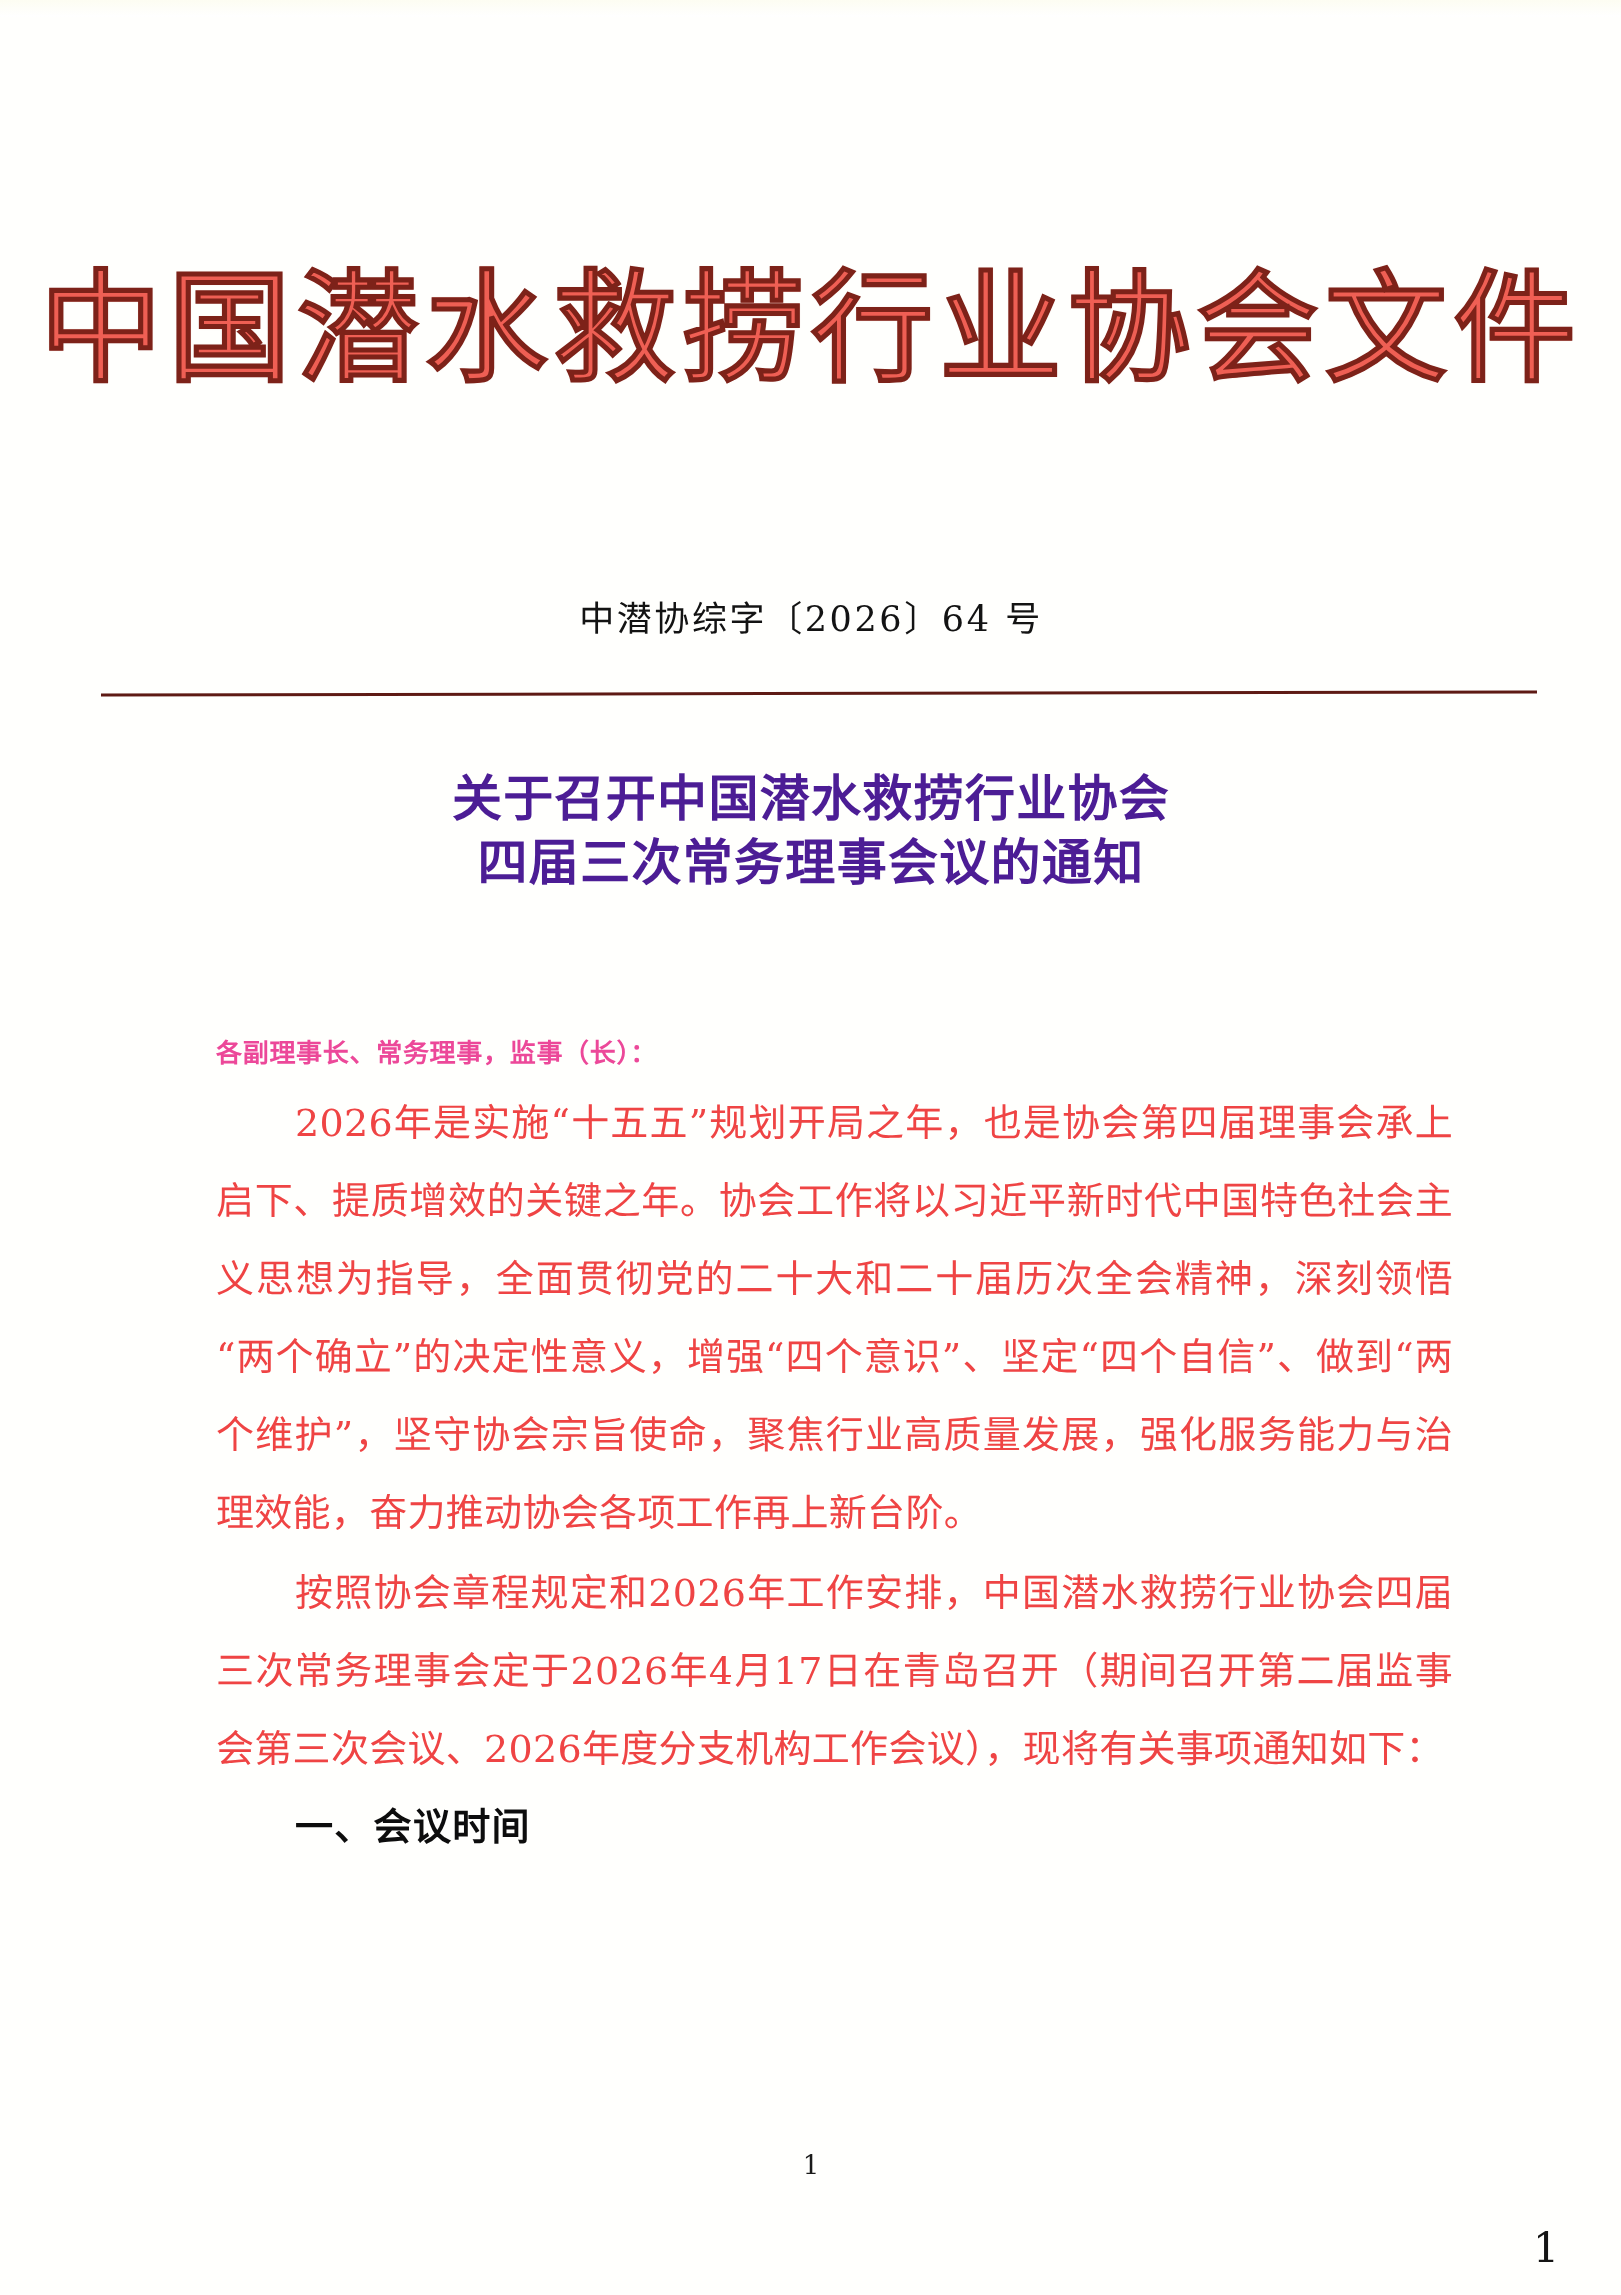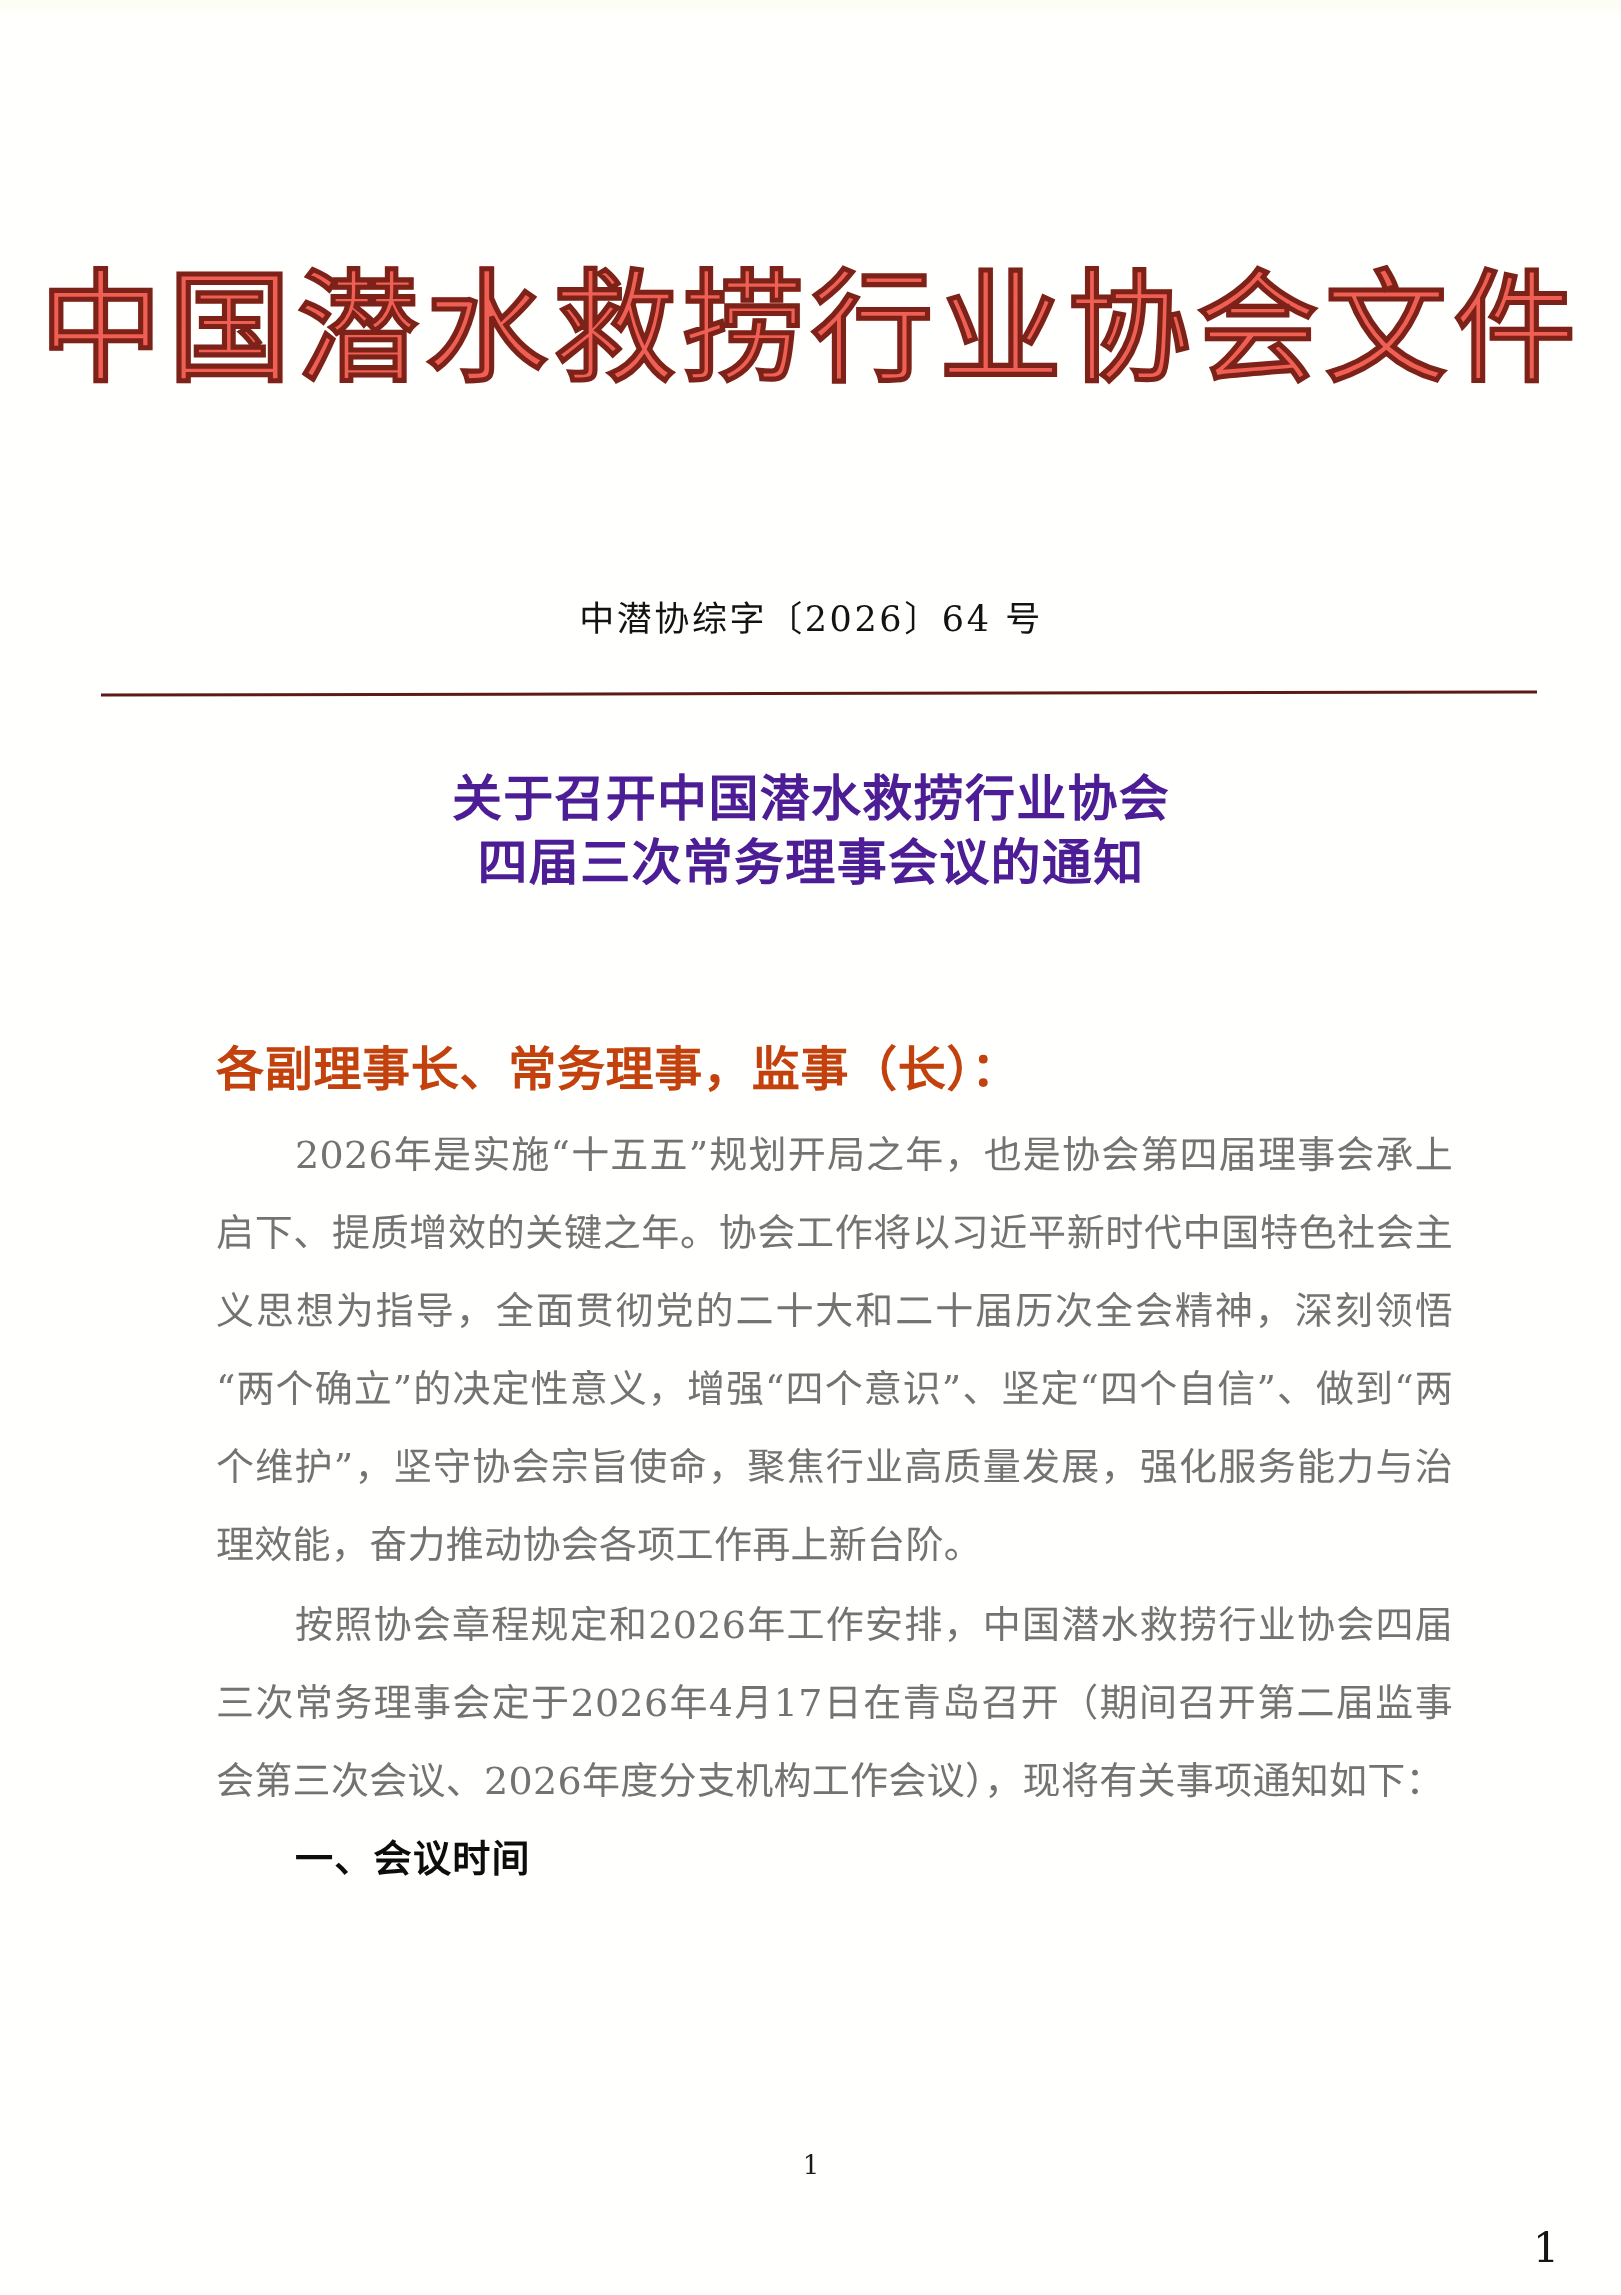--- a/index.html
+++ b/index.html
@@ -98,34 +98,34 @@
   
   .body-block {
     position: absolute;
     top: 1035px;
     left: 216px;
     width: 1237px;
   }
 
   .salutation {
     font-family: "DejaVu Serif", "Liberation Serif", serif;
-    font-size: 48px;
+    font-size: 26px;
     font-weight: 700;
     letter-spacing: 0.7px;
-    color: #c2410c;
+    color: #ec4899;
     margin: 0 0 11.8px 0;
     line-height: 1.45;
   }
 
   .para {
     font-family: "DejaVu Serif", "Liberation Serif", serif;
     font-size: 38px;
     line-height: 78px;
     letter-spacing: 0.3px;
-    color: #737373;
+    color: #ef4444;
     margin: 0;
     text-align: justify;
     text-align-last: left;
     text-indent: 79px;
   }
 
   .para + .para {
     margin-top: 1.3px;
   }
 

